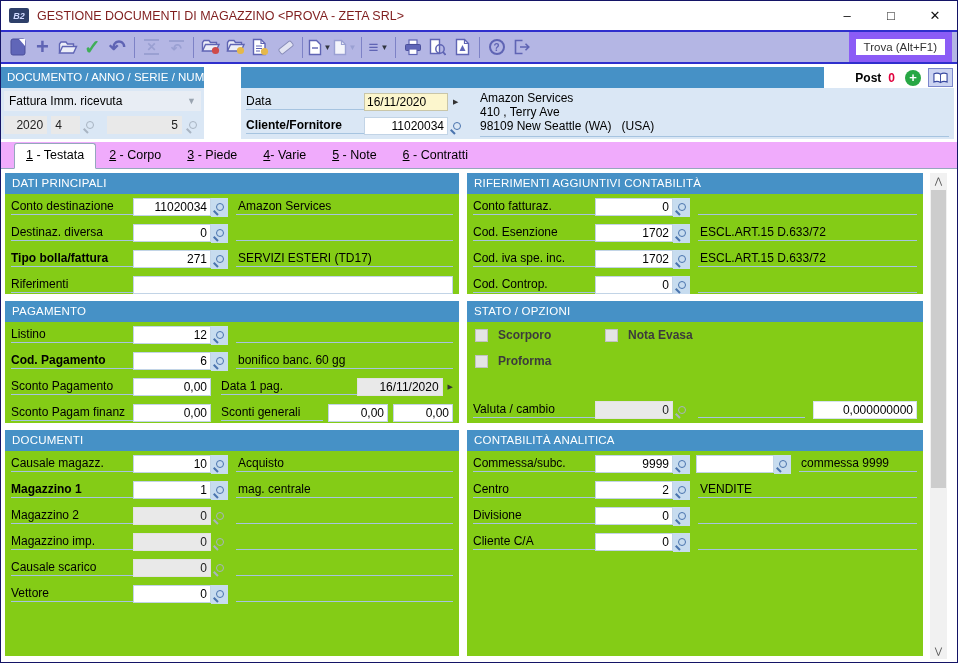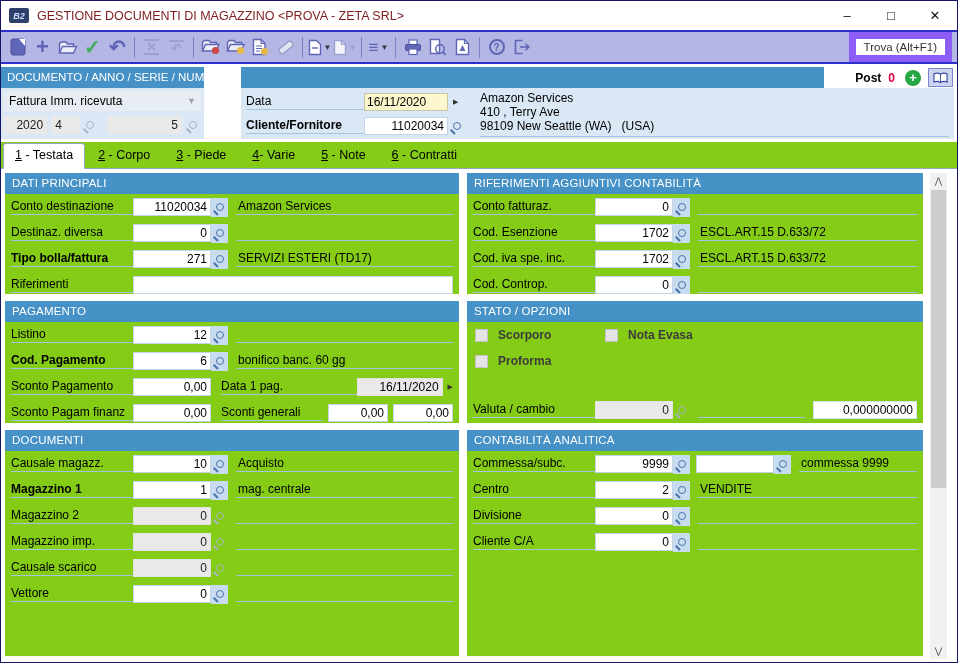--- a/index.html
+++ b/index.html
@@ -54,21 +54,21 @@
   .hdr-fields { width:226px; flex:0 0 226px; }
   .hrow { display:flex; align-items:center; height:24px; }
   .hlabel { width:118px; flex:0 0 118px; font-size:12px; color:#000; border-bottom:1px solid #a6c4e0; height:16px; }
   .bold { font-weight:bold; }
   .date-field { width:84px; height:18px; background:#fcf6cd; border:1px solid #c9c6a8; font-size:12px; color:#000; display:flex; align-items:center; padding:0 2px; }
   .harrow { font-size:7px; color:#333; margin-left:5px; }
   .client-field { width:84px; height:18px; background:#fff; border:1px solid #c2d4e6; font-size:12px; display:flex; align-items:center; justify-content:flex-end; padding:0 3px; }
   .addr { flex:1; margin-left:8px; font-size:12px; line-height:14px; color:#000; border-bottom:1px solid #a6c4e0; white-space:pre; height:47px; padding-top:1px; }
 
   
-  .tabstrip { flex:0 0 27px; background:#84cc16; display:flex; align-items:flex-end; padding-left:2px; border-bottom:1px solid #95a7bd;text-align:center; }
+  .tabstrip { flex:0 0 27px; background:#f0abfc; display:flex; align-items:flex-end; padding-left:13px; border-bottom:1px solid #95a7bd;text-align:center; }
   .tab { font-size:12.5px; color:#000; padding:4px 13px 6px; }
   .tab .tnum { text-decoration:underline; }
   .tab.active { border:1px solid #95a7bd; border-bottom:1px solid #fff; border-radius:3px 3px 0 0; margin-bottom:-1px; background:#fff; padding:4px 11px 6px; }
 
   
   .content { flex:1; background:#fff; position:relative; padding:4px 0 0 4px; }
   .grid { display:grid; grid-template-columns:454px 456px; grid-template-rows:121px 122px 226px; gap:7px 8px; }
   .panel { background:#84cc16; overflow:hidden; }
   .ptitle { height:21px; background:#4691c6; color:#fff; font-size:11.5px; line-height:21px; padding-left:7px; letter-spacing:.2px; }
   .prow { display:flex; align-items:center; height:26px; padding:0 6px; }

